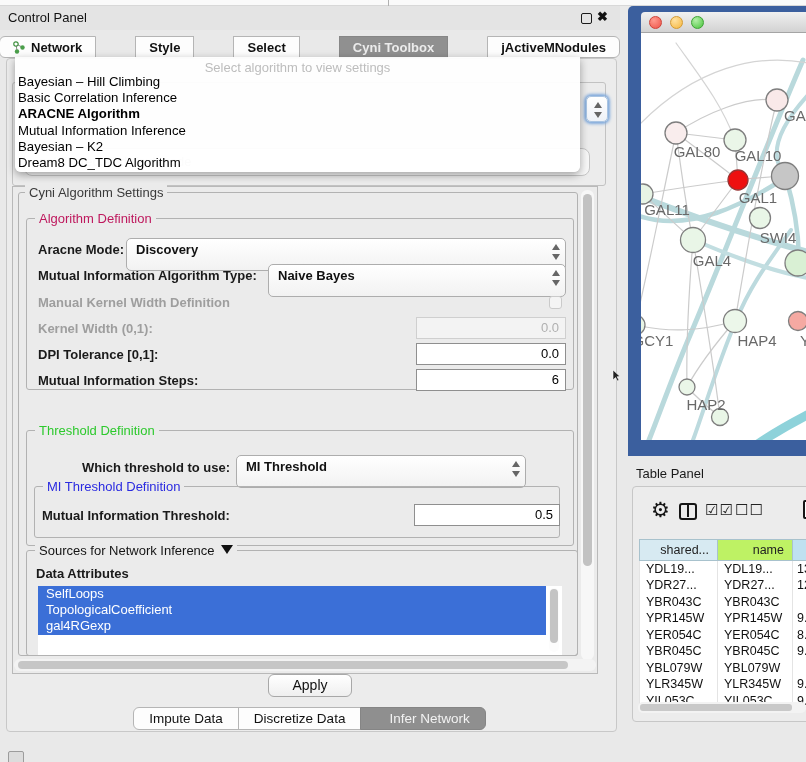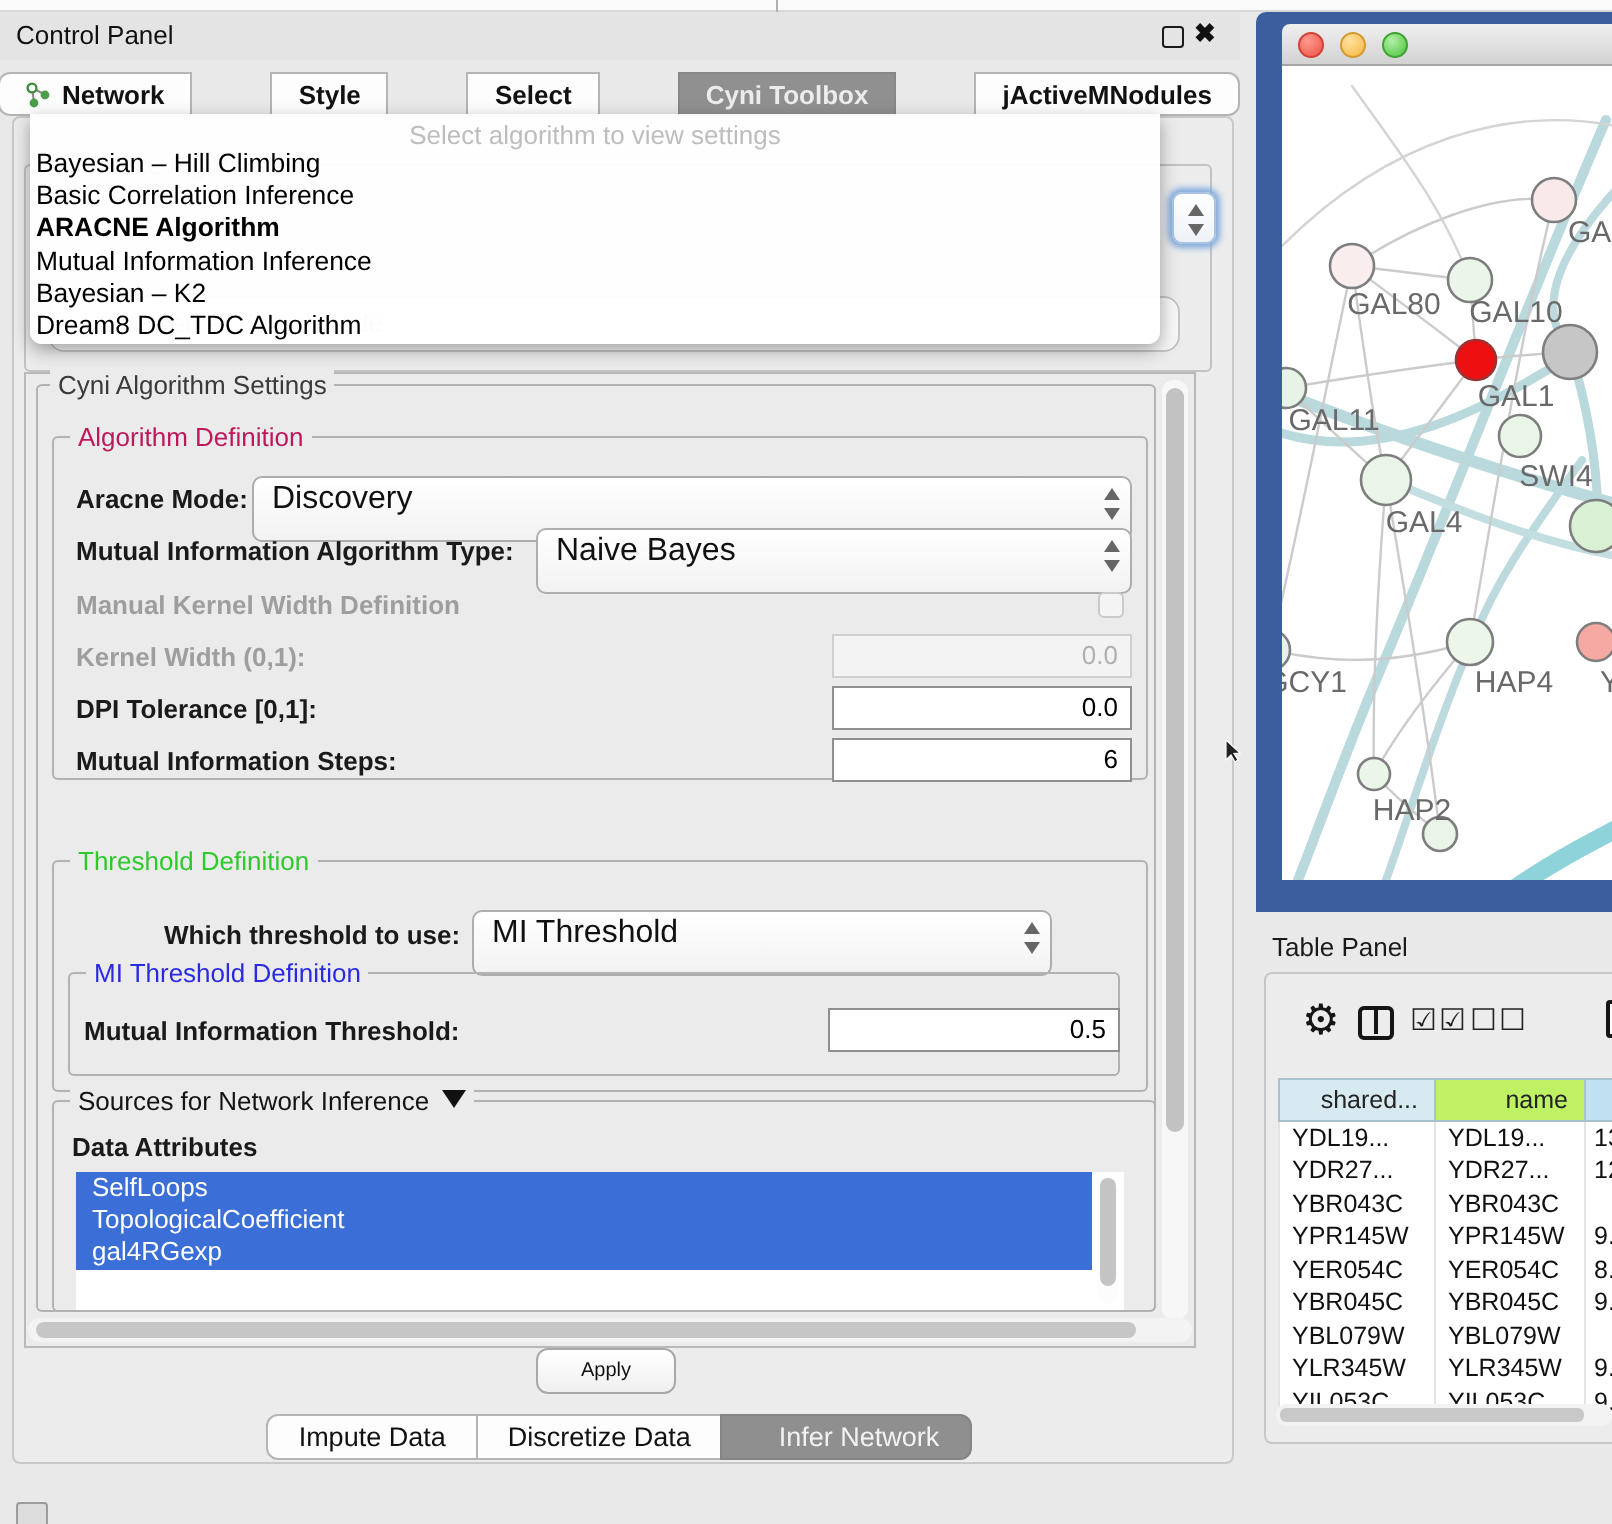--- a/index.html
+++ b/index.html
@@ -55,21 +55,21 @@
 
   #settings-group { left:18px; top:192px; width:560px; height:464px; }
   #settings-group>.legend { left:6px; color:#3a3a3a; }
 
   #algo-def-group { left:26px; top:218px; width:548px; height:172px; }
   #algo-def-group>.legend { left:8px; color:#be185d; }
 
   .flabel { position:absolute; font-size:13px; font-weight:bold; color:#1a1a1a; white-space:nowrap; }
   .flabel.disabled { color:#9e9e9e; }
   .combo { position:absolute; height:33px; background:linear-gradient(#ffffff,#f2f2f2); border:1px solid #adadad; border-radius:5px;
-           font-size:16px; color:#111; line-height:21px; padding-left:9px; }
+           font-size:13px; color:#111; line-height:21px; padding-left:9px;font-weight:bold; }
   .tfield { position:absolute; height:22px; background:#fff; border:1px solid #8f8f8f; font-size:13px; color:#000;
             text-align:right; line-height:20px; padding-right:6px; }
   .tfield.disabled { background:#f3f3f3; border-color:#cfcfcf; color:#b0b0b0; }
   .checkbox { position:absolute; width:13px; height:13px; border:1px solid #cacaca; border-radius:3px; background:#f4f4f4; }
 
   #hub-row { left:38px; top:396px; font-size:13.5px; color:#141414; white-space:nowrap; }
   .tri-right { display:inline-block; width:0; height:0; border-top:6px solid transparent; border-bottom:6px solid transparent;
                border-left:9px solid #111; margin-left:8px; vertical-align:-1px; }
   .tri-down  { display:inline-block; width:0; height:0; border-left:6px solid transparent; border-right:6px solid transparent;
                border-top:9px solid #111; margin-left:6px; vertical-align:1px; }
@@ -84,22 +84,22 @@
   #attr-list { left:38px; top:586px; width:524px; height:69px; background:#ffffff; overflow:hidden; }
   .attr-item { width:508px; height:16.2px; line-height:16.2px; background:#3b6fd7; color:#fff; font-size:13px; padding-left:8px; }
   #attr-vscroll { position:absolute; right:3px; top:2px; width:10px; height:64px; background:#fcfcfc; border-radius:5px; }
   #attr-vscroll .thumb { position:absolute; left:1px; top:1px; width:8px; height:54px; background:#c4c4c4; border-radius:4px; }
 
   #cp-vscroll { left:581px; top:190px; width:13px; height:470px; background:#f7f7f7; border-radius:6px; }
   #cp-vscroll .thumb { position:absolute; left:2px; top:4px; width:9px; height:372px; background:#c2c2c2; border-radius:5px; }
   #cp-hscroll { left:14px; top:659px; width:582px; height:12px; background:#f3f3f3; border-radius:6px; }
   #cp-hscroll .thumb { position:absolute; left:4px; top:2px; width:550px; height:8px; background:#c6c6c6; border-radius:4px; }
 
-  #apply-btn { left:268px; top:674px; width:70px; height:23px; background:linear-gradient(#ffffff,#efefef);
-               border:1px solid #a8a8a8; border-radius:6px; font-size:10px; color:#111; text-align:center; line-height:21px; }
+  #apply-btn { left:268px; top:674px; width:84px; height:23px; background:linear-gradient(#ffffff,#efefef);
+               border:1px solid #a8a8a8; border-radius:6px; font-size:14px; color:#111; text-align:center; line-height:21px; }
 
   #bottom-tabbar { left:0; top:707px; width:620px; height:23px; display:flex; justify-content:center; }
   .btab { height:23px; padding:0 15px; background:#fdfdfd; border:1px solid #b5b5b5; margin-left:-1px;
           font-size:13.5px; color:#111; display:flex; align-items:center; white-space:nowrap; }
   .btab.first { border-radius:6px 0 0 6px; }
   .btab.last { border-radius:0 6px 6px 0;padding-left:28px; }
   .btab.selected { background:#8f8f8f; color:#f2f2f2; border-color:#858585; }
 
   #bl-icon { left:8px; top:751px; width:16px; height:14px; border:1.5px solid #9c9c9c; background:#dcdcdc; border-radius:2px; }
 

